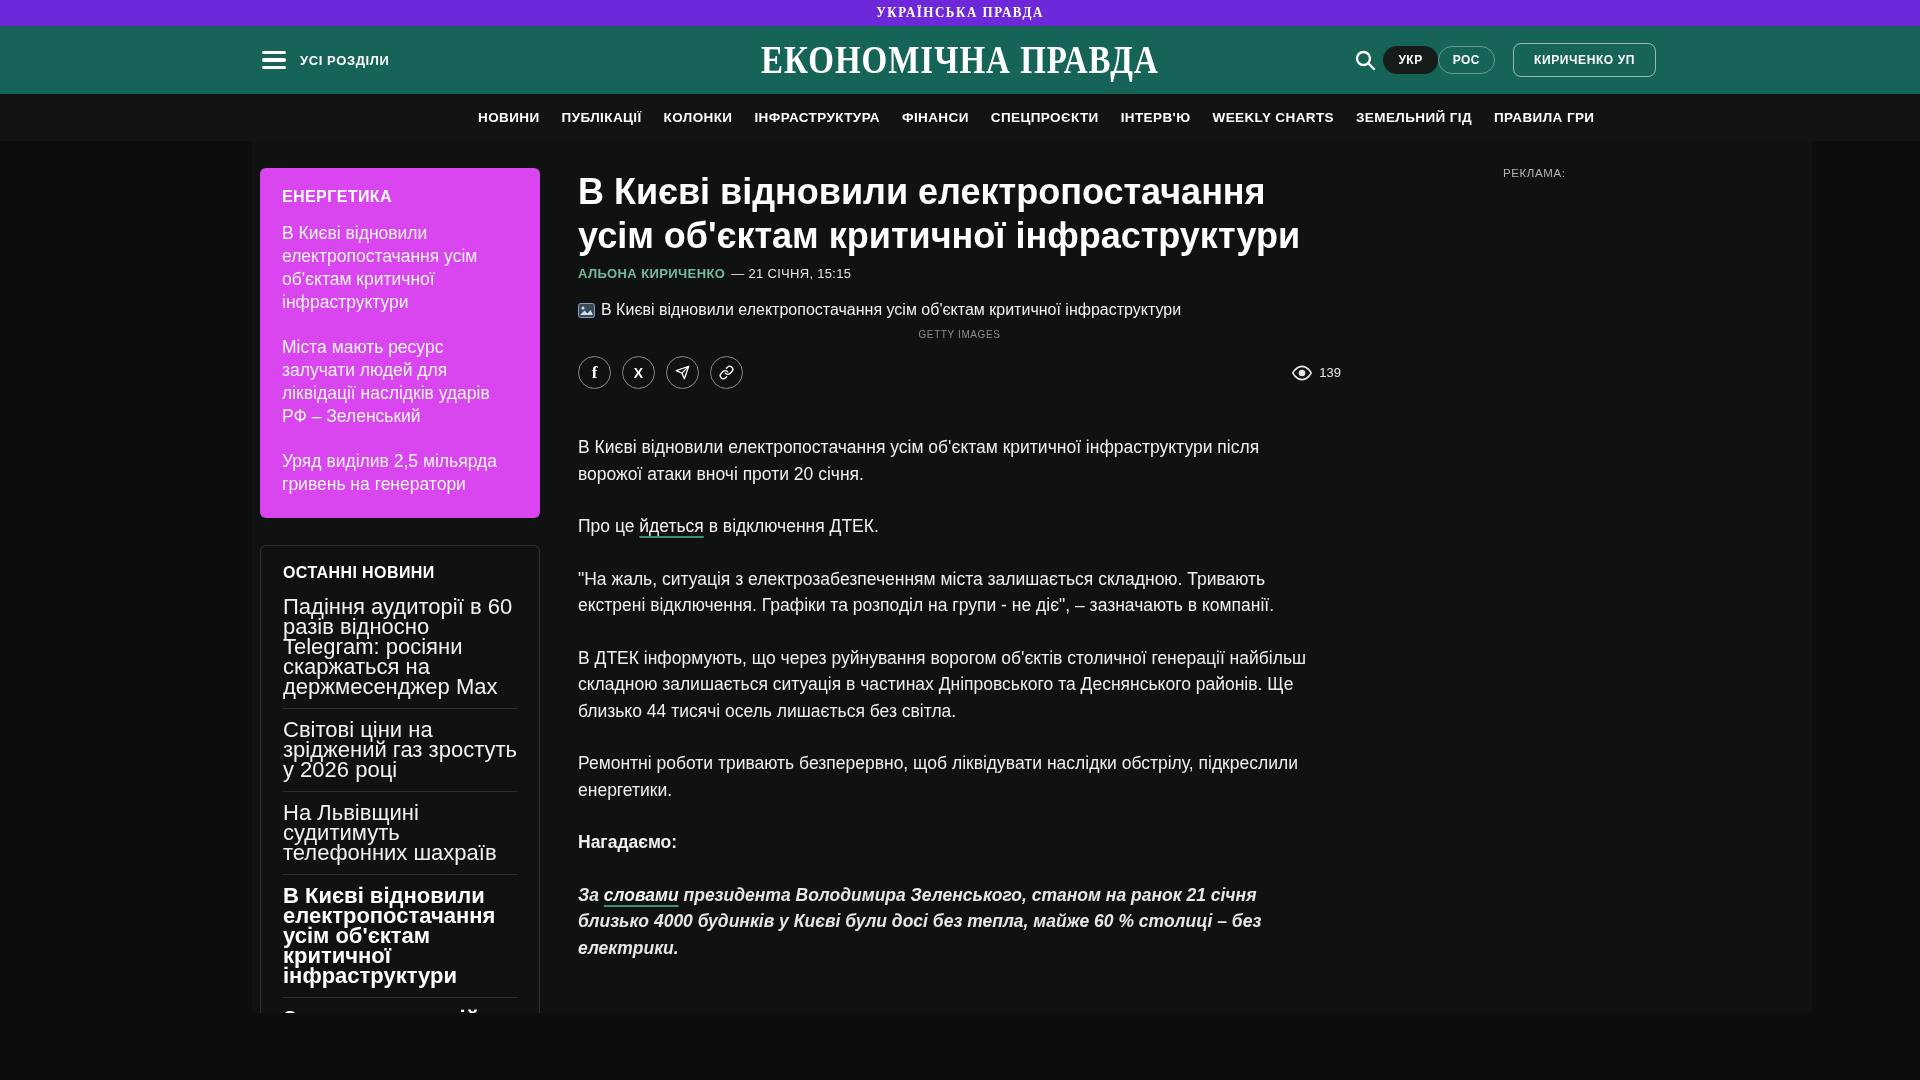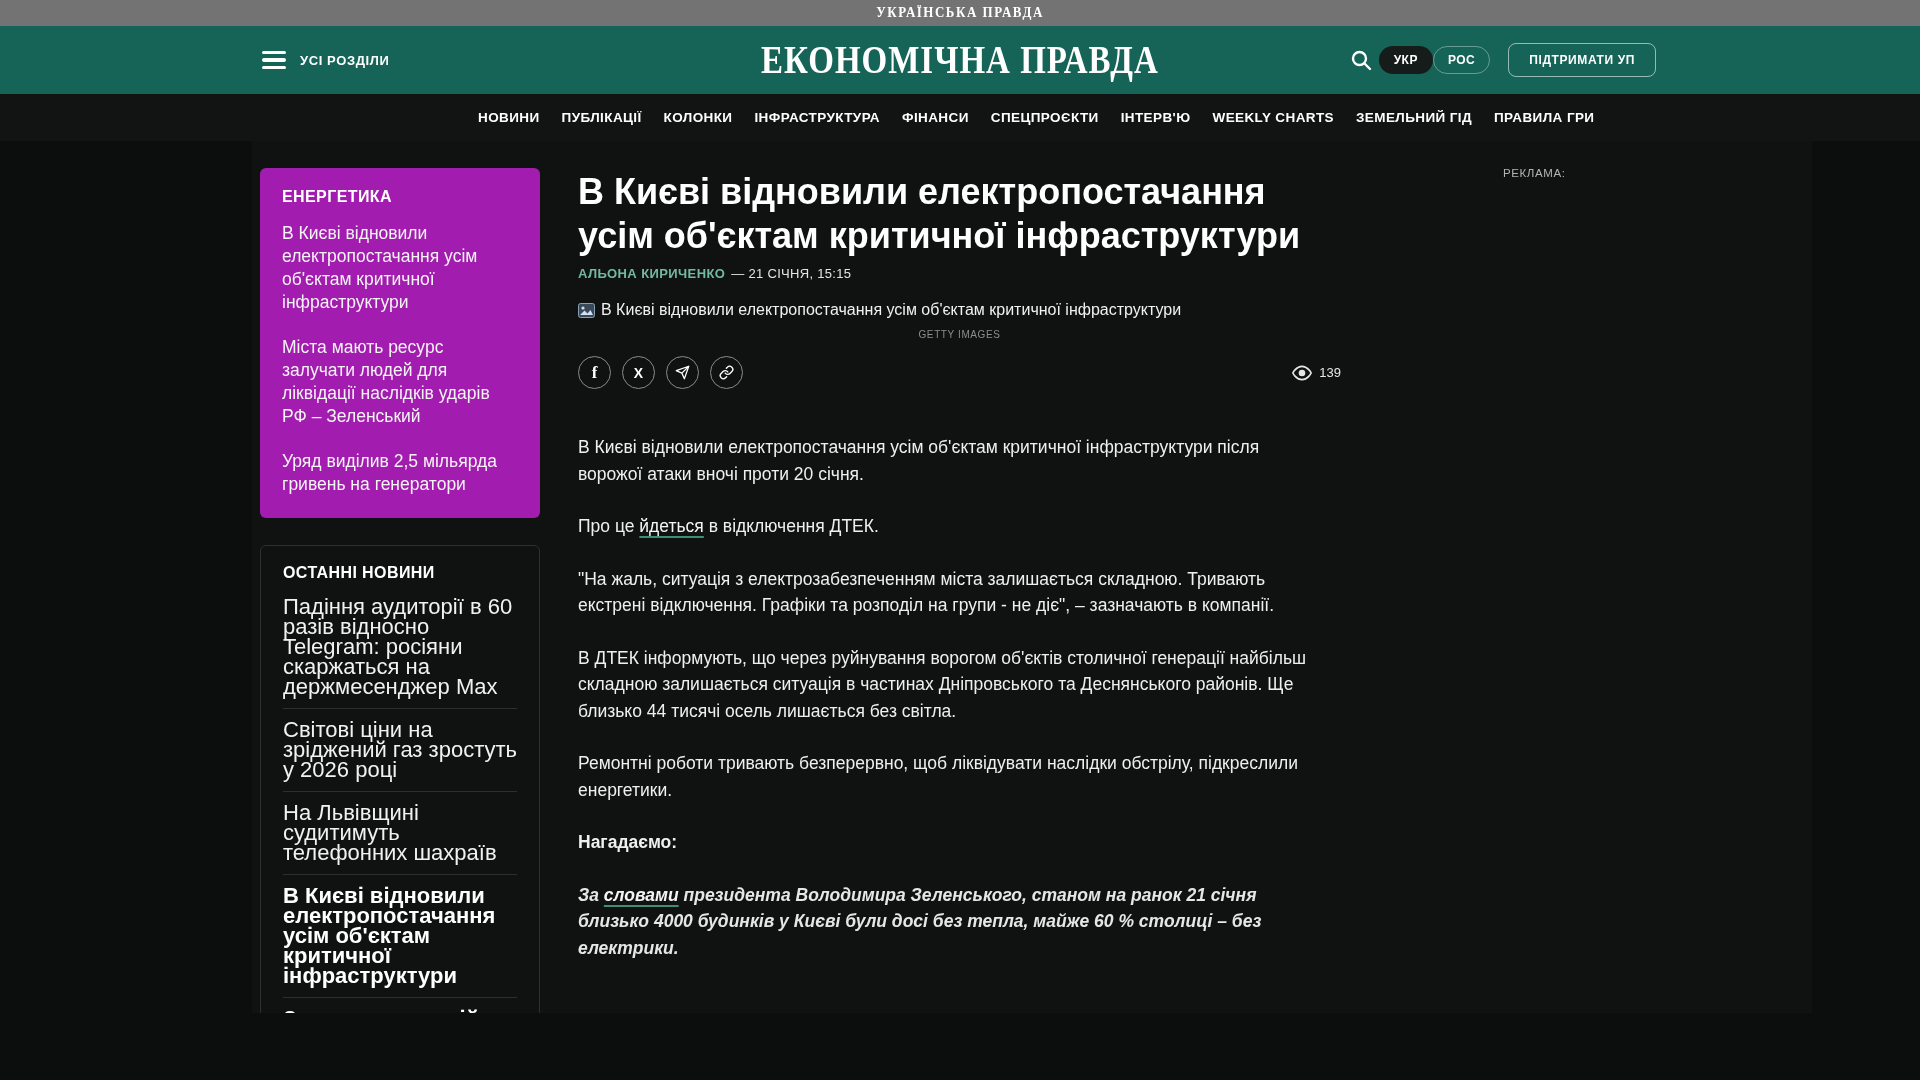--- a/index.html
+++ b/index.html
@@ -6,21 +6,21 @@
   html,body { width:1920px; height:1080px; overflow:hidden; }
   body {
     background:#0c0d0d;
     font-family:"Liberation Sans", sans-serif;
     color:#f0f0f0;
     position:relative;
   }
   
   .topbar {
     position:absolute; top:0; left:0; width:1920px; height:26px;
-    background:#737373; display:flex; align-items:center; justify-content:center;
+    background:#6d28d9; display:flex; align-items:center; justify-content:center;
   }
   .topbar-brand {
     font-family:"Liberation Serif", serif; font-weight:700;
     font-size:13px; letter-spacing:1.5px; color:#ffffff;
     transform:scaleY(1.05); cursor:pointer;
   }
   
   .header {
     position:absolute; top:26px; left:0; width:1920px; height:68px;
     background:#166457; display:flex; align-items:center;
@@ -60,21 +60,21 @@
     white-space:nowrap;
   }
   
   .content {
     position:absolute; top:141px; left:0; width:1920px; height:872px; overflow:hidden;
   }
   .band { position:absolute; top:0; left:252px; width:1560px; height:872px; background:#101212; }
   
   .sidebar { position:absolute; left:260px; top:27px; width:280px; }
   .topic-box {
-    background:#a21caf; border-radius:6px; padding:20px 22px 22px 22px;
+    background:#d946ef; border-radius:6px; padding:20px 22px 22px 22px;
   }
   .box-title { font-size:16px; font-weight:700; letter-spacing:0.4px; color:#fff; margin-bottom:16px; }
   .topic-item {
     font-size:17.5px; line-height:23px; color:#f4f4f4; cursor:pointer; display:block;
     text-decoration:none; margin-bottom:22px;
   }
   .topic-item:last-child { margin-bottom:0; }
   .latest-box {
     margin-top:27px; border:1px solid #2e302f; border-radius:6px;
     padding:18px 22px; height:620px;
@@ -135,21 +135,21 @@
   <div class="logo">ЕКОНОМІЧНА ПРАВДА</div>
   <div class="header-right">
     <button class="search-btn">
       <svg width="24" height="24" viewBox="0 0 24 24" fill="none" stroke="#fff" stroke-width="2.4" stroke-linecap="round">
         <circle cx="10.5" cy="10.5" r="6.5"></circle>
           <line x1="15.5" y1="15.5" x2="21" y2="21"></line>
       </svg>
     </button>
     <button class="lang-pill active">УКР</button>
     <button class="lang-pill inactive">РОС</button>
-    <button class="support-btn">ПІДТРИМАТИ УП</button>
+    <button class="support-btn">КИРИЧЕНКО УП</button>
   </div>
 </div>
 
 <div class="navbar">
   <div class="nav-items">
     <a class="nav-item">НОВИНИ</a>
     <a class="nav-item">ПУБЛІКАЦІЇ</a>
     <a class="nav-item">КОЛОНКИ</a>
     <a class="nav-item">ІНФРАСТРУКТУРА</a>
     <a class="nav-item">ФІНАНСИ</a>

